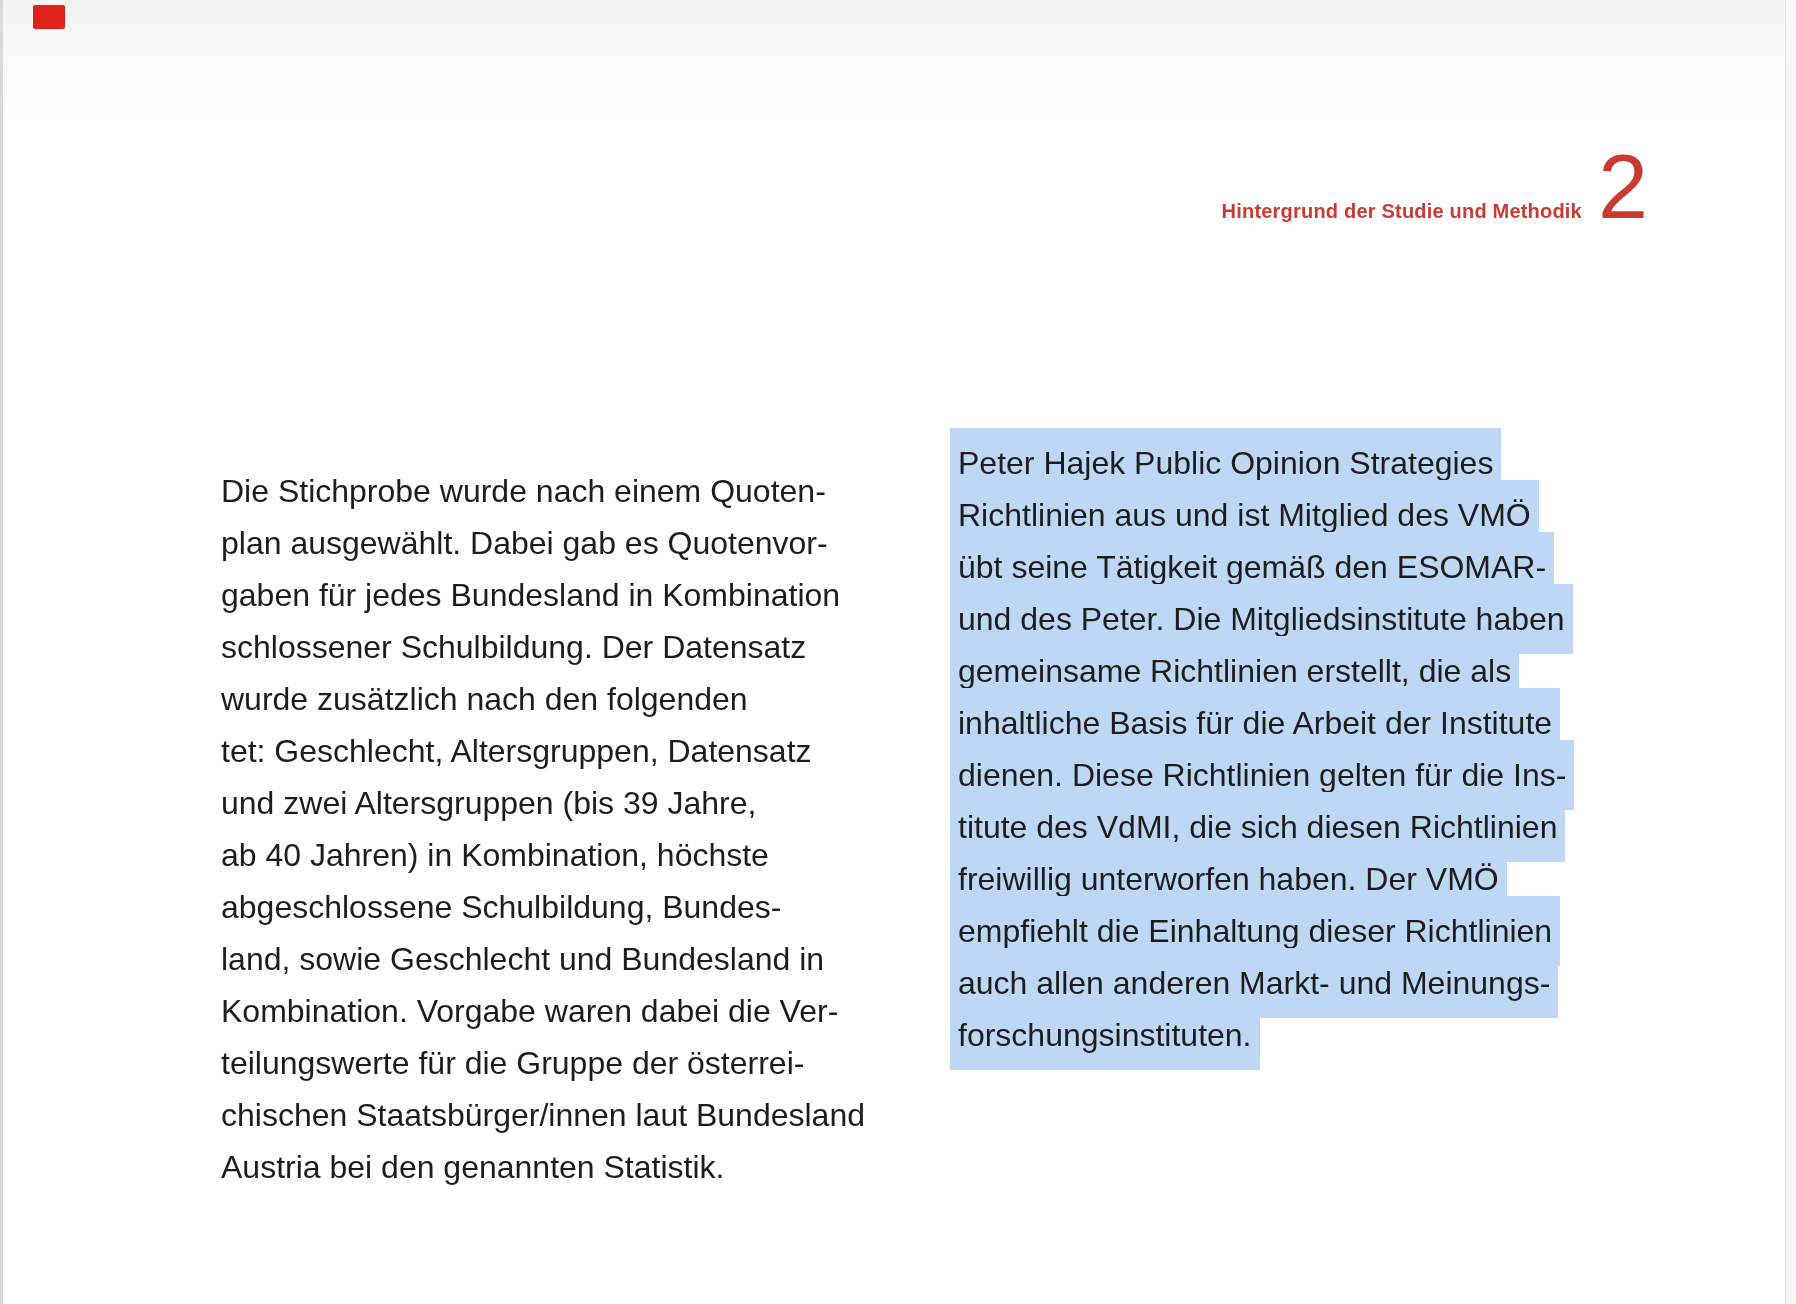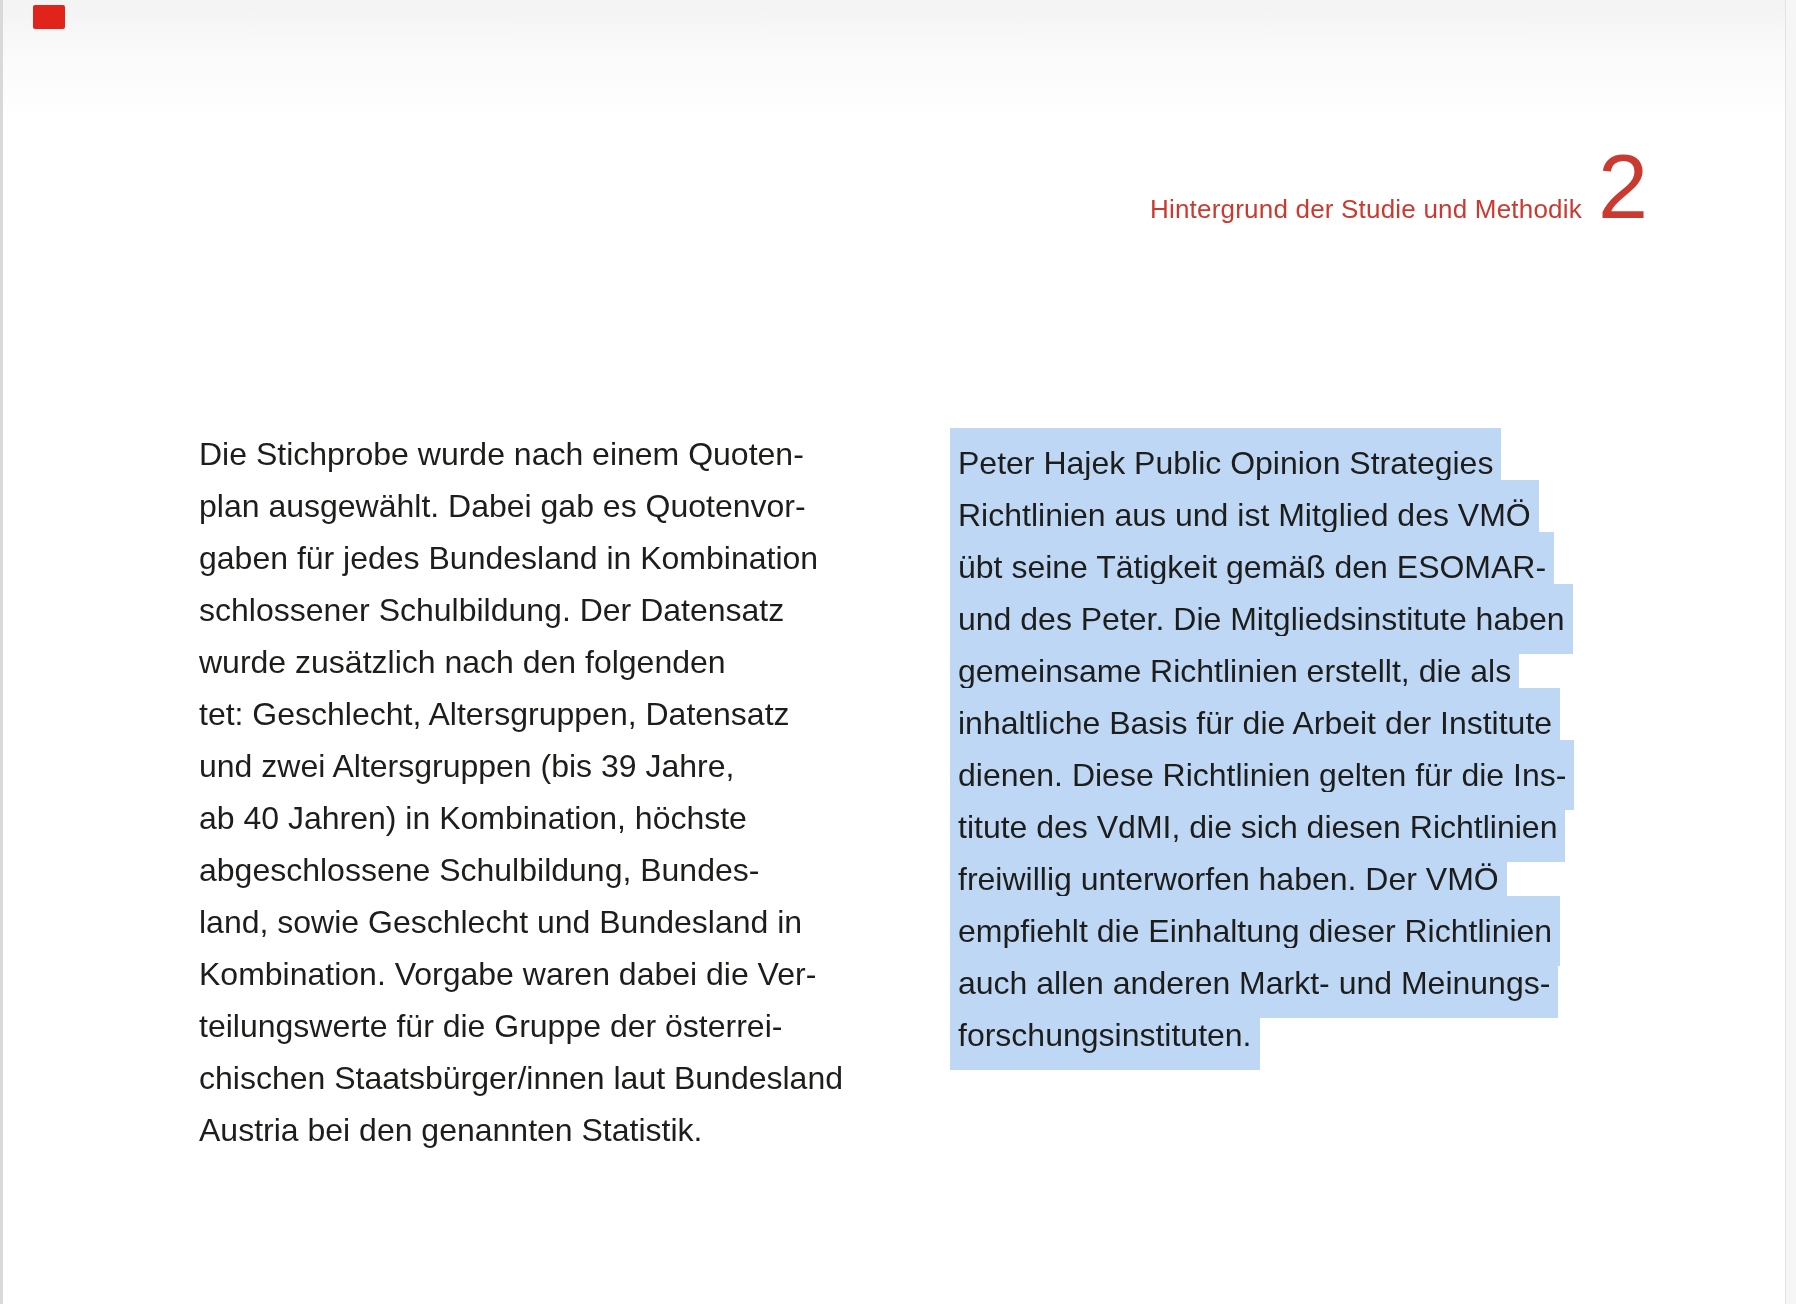--- a/index.html
+++ b/index.html
@@ -43,40 +43,40 @@
     position: absolute;
     right: 148px;
     top: 142px;
     display: flex;
     align-items: baseline;
     gap: 16px;
     color: #cb3a31;
     white-space: nowrap;
   }
   .section-title {
-    font-size: 26px;
-    font-weight: normal;
+    font-size: 20px;
+    font-weight: bold;
     letter-spacing: 0.2px;
   }
   .section-number {
     font-size: 90px;
     font-weight: 100;
     line-height: 1;
   }
   .column {
     position: absolute;
     top: 428px;
     font-size: 32px;
   }
   .column .line {
     height: 52px;
     line-height: 52px;
     white-space: nowrap;
   }
-  .col-left  { left: 199px; width: 700px; }
+  .col-left  { left: 221px; width: 700px; margin-top: 37px; }
   .col-right { left: 958px; width: 700px; }
   .col-right .hl {
     display: inline-block;
     line-height: 38px;
     padding: 16px 8px;
     margin-left: -8px;
     background: #bed7f5;
   }
 </style>
 </head>

